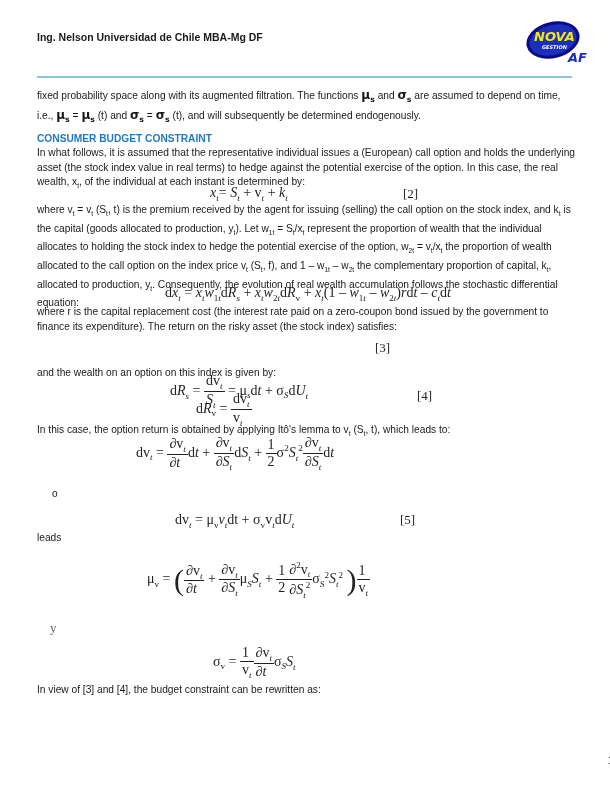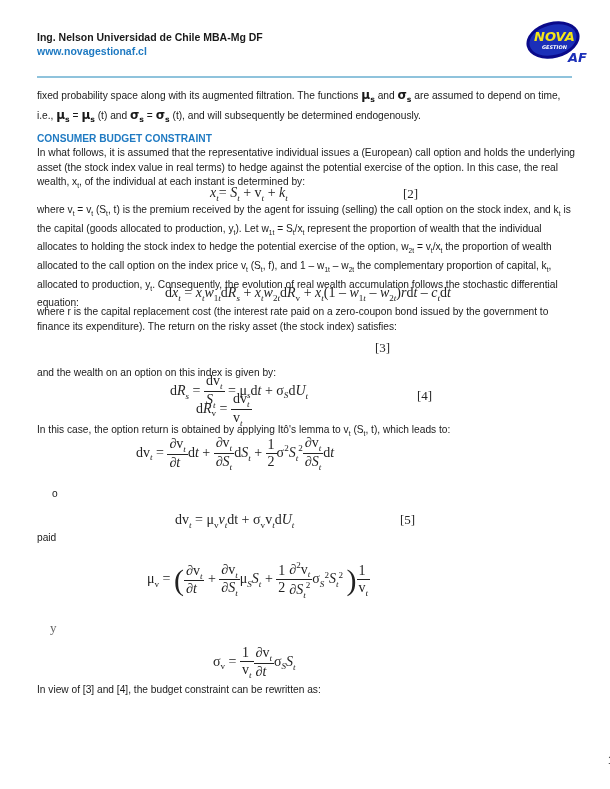--- a/index.html
+++ b/index.html
@@ -23,21 +23,20 @@
   .pnum { position: absolute; left: 560px; top: 755px; font-size: 10px; margin-left: 48px; }
   .lone { position: absolute; font-size: 10.2px; }
   .ly { position: absolute; font-family: "Liberation Serif", serif; font-size: 13px; color:#666; }
   .paren { font-size: 30px; vertical-align: middle; font-weight: 200; }
 </style>
 </head>
 <body>
 
 <div class="hdr">
   <div class="aff">Ing. Nelson Universidad de Chile MBA-Mg DF</div>
-  <div class="web">www.novagestionaf.cl</div>
 </div>
 <svg class="logo" viewBox="0 0 62 48">
   <ellipse cx="28" cy="22" rx="27" ry="18" fill="#0a0a8a" transform="rotate(-14 28 22)"></ellipse>
   <ellipse cx="28" cy="22" rx="24" ry="15" fill="#1b2fb8" transform="rotate(-14 28 22)"></ellipse>
   <text x="9" y="23" font-family="DejaVu Sans, sans-serif" font-weight="bold" font-style="italic" font-size="13" fill="#f5e617">NOVA</text>
   <text x="17" y="31" font-family="DejaVu Sans, sans-serif" font-weight="bold" font-style="italic" font-size="5" fill="#ffffff">GESTION</text>
   <text x="43" y="44" font-family="DejaVu Sans, sans-serif" font-weight="bold" font-style="italic" font-size="13" fill="#1b2fb8">AF</text>
 </svg>
 <div class="rule"></div>
 
@@ -86,21 +85,21 @@
   dv<sub><i>t</i></sub> = <span class="frac"><span class="top">∂v<sub><i>t</i></sub></span><span>∂<i>t</i></span></span>d<i>t</i> + <span class="frac"><span class="top">∂v<sub><i>t</i></sub></span><span>∂<i>S<sub>t</sub></i></span></span>d<i>S<sub>t</sub></i> + <span class="frac"><span class="top">1</span><span>2</span></span>σ<sup>2</sup><i>S<sub>t</sub></i><sup>2</sup><span class="frac"><span class="top">∂v<sub><i>t</i></sub></span><span>∂<i>S<sub>t</sub></i></span></span>d<i>t</i>
 </div>
 
 <div class="lone" style="left:52px; top:488px;">o</div>
 
 <div class="eq" style="left:175px; top:512px;">
   dv<sub><i>t</i></sub> = μ<sub>v</sub><i>v<sub>t</sub></i>dt + σ<sub>v</sub>v<sub><i>t</i></sub>d<i>U<sub>t</sub></i>
 </div>
 <div class="eqn" style="left:400px; top:512px;">[5]</div>
 
-<div class="lone" style="left:37px; top:532px;">paid</div>
+<div class="lone" style="left:37px; top:532px;">leads</div>
 
 <div class="eq" style="left:147px; top:560px;">
   μ<sub>v</sub> = <span class="paren">(</span><span class="frac"><span class="top">∂v<sub><i>t</i></sub></span><span>∂<i>t</i></span></span> + <span class="frac"><span class="top">∂v<sub><i>t</i></sub></span><span>∂<i>S<sub>t</sub></i></span></span>μ<sub><i>S</i></sub><i>S<sub>t</sub></i> + <span class="frac"><span class="top">1</span><span>2</span></span><span class="frac"><span class="top">∂<sup>2</sup>v<sub><i>t</i></sub></span><span>∂<i>S<sub>t</sub></i><sup>2</sup></span></span>σ<sub><i>S</i></sub><sup>2</sup><i>S<sub>t</sub></i><sup>2</sup> <span class="paren">)</span><span class="frac"><span class="top">1</span><span>v<sub><i>t</i></sub></span></span>
 </div>
 
 <div class="ly" style="left:50px; top:620px;">y</div>
 
 <div class="eq" style="left:213px; top:645px;">
   σ<sub>v</sub> = <span class="frac"><span class="top">1</span><span>v<sub><i>t</i></sub></span></span><span class="frac"><span class="top">∂v<sub><i>t</i></sub></span><span>∂<i>t</i></span></span>σ<sub><i>S</i></sub><i>S<sub>t</sub></i>
 </div>

